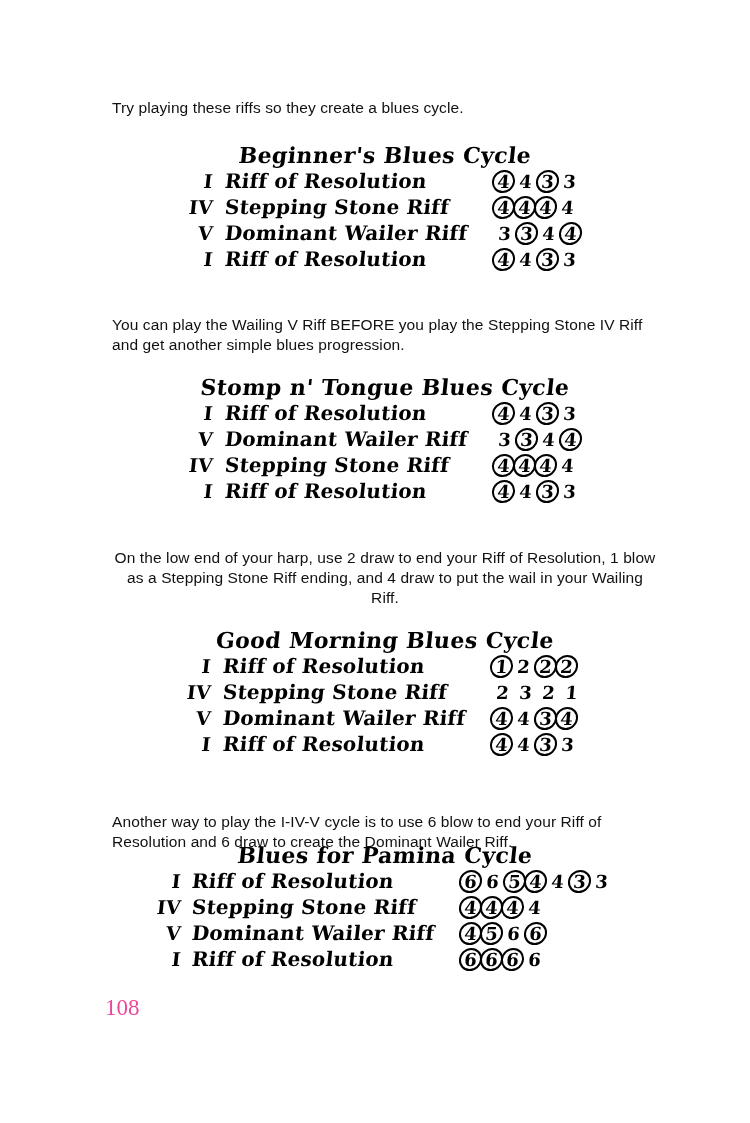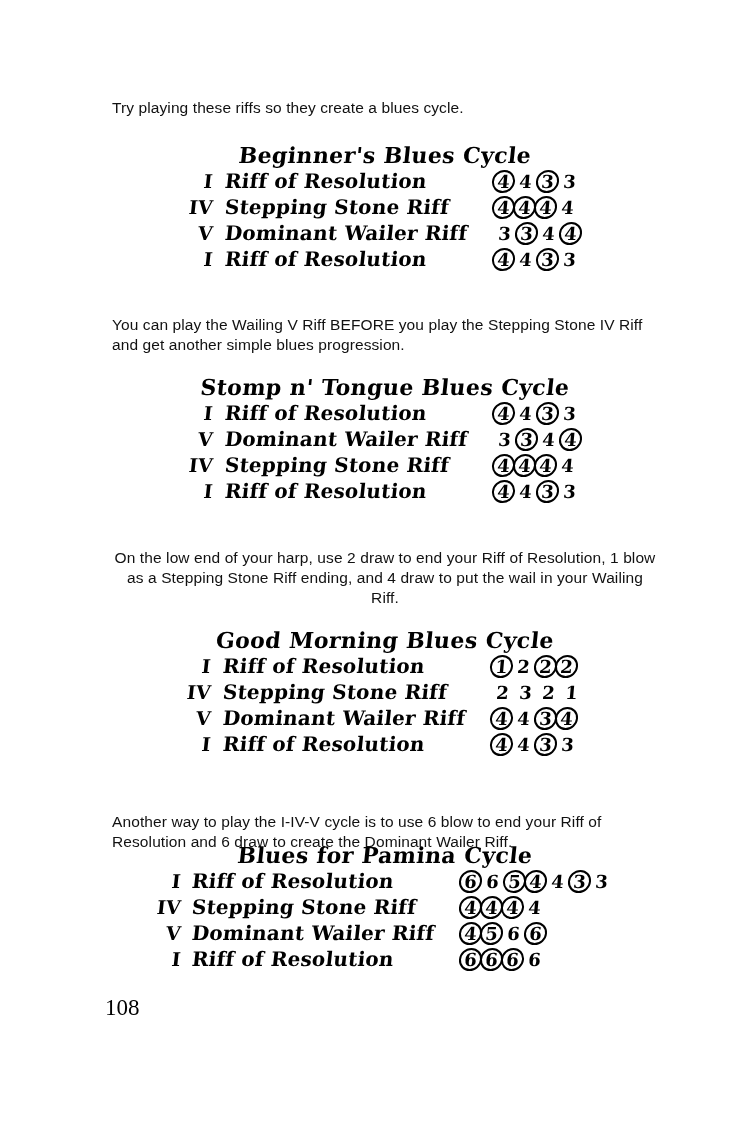--- a/index.html
+++ b/index.html
@@ -104,21 +104,21 @@
     margin: 0 -1px;
   }
   .num.plain { margin: 0 1px; }
 
   .page-number {
     position: absolute;
     left: 105px;
     top: 995px;
     font-family: "Liberation Serif", serif;
     font-size: 23px;
-    color: #000000;
+    color: #ec4899;
   }
 
   
   .sec { position: absolute; left: 0; width: 546px; }
 </style>
 </head>
 <body>
 
 <div class="page">
   <div class="content">

